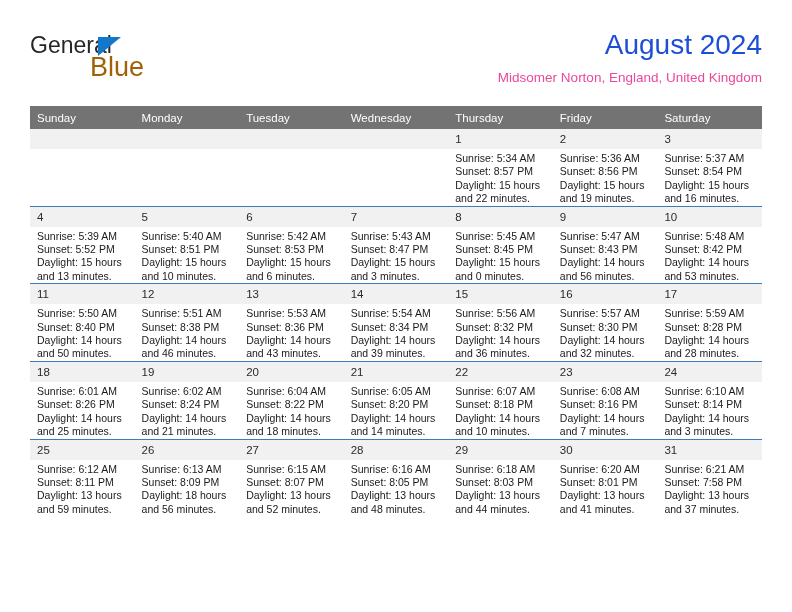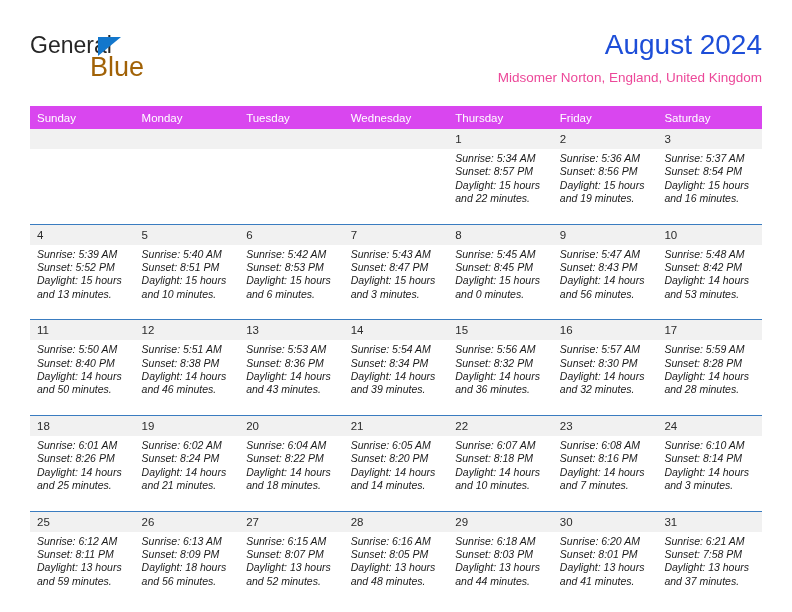--- a/index.html
+++ b/index.html
@@ -90,21 +90,21 @@
   
   .cal {
     position: absolute;
     left: 30px;
     top: 106px;
     width: 732px;
     border-collapse: collapse;
     table-layout: fixed;
   }
   .cal th {
-    background: #d946ef;
+    background: #737373;
     color: #ffffff;
     font-size: 11.5px;
     font-weight: normal;
     text-align: left;
     padding: 5px 0 5px 7px;
     height: 13px;
     border: none;
   }
   .cal td {
     vertical-align: top;
@@ -125,25 +125,24 @@
     height: 14px;
     line-height: 14px;
   }
   .daynum.empty {
     color: transparent;
   }
   td.blank .daynum {
     background: #f1f1f1;
   }
   .info {
-    padding: 3px 6px 18px 7px;
+    padding: 3px 6px 0 7px;
     font-size: 10.5px;
     line-height: 13.4px;
     color: #1a1a1a;
-    font-style: italic;
   }
   .info div {
     white-space: nowrap;
   }
   .info .dl {
     white-space: normal;
   }
 </style>
 </head>
 <body>

